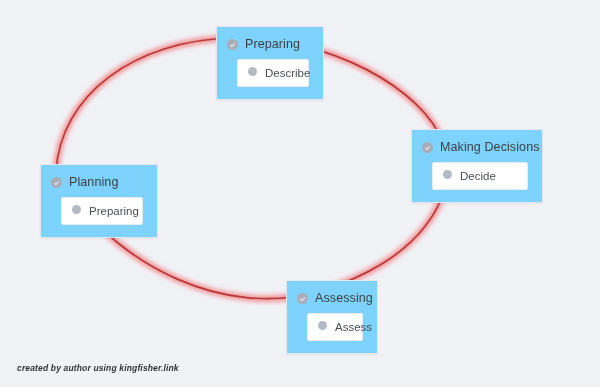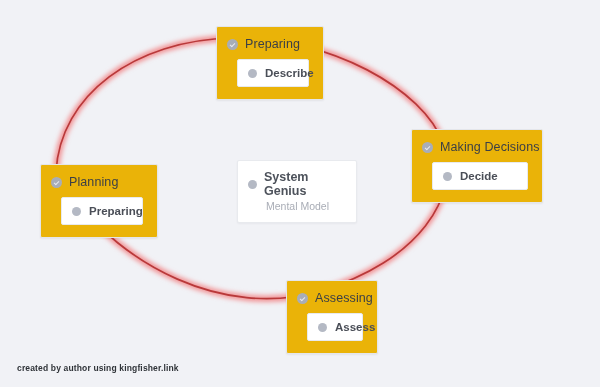--- a/index.html
+++ b/index.html
@@ -25,21 +25,21 @@
     left: 0;
     top: 0;
     width: 600px;
     height: 387px;
     pointer-events: none;
   }
 
   
   .node {
     position: absolute;
-    background: #eab308;
+    background: #7dd3fc;
     border: 1px solid #e4e6eb;
     border-radius: 2px;
     box-shadow: 0 1px 2px rgba(40,45,60,0.07);
     padding: 10px 12px 12px 10px;
     box-sizing: border-box;
     z-index: 5;
   }
   .node-head {
     display: flex;
     align-items: center;
@@ -84,24 +84,23 @@
     display: flex;
     flex-direction: column;
     gap: 7px;
   }
   .child {
     background: #ffffff;
     border: 1px solid #e8eaee;
     border-radius: 2px;
     padding: 7px 14px 7px 10px;
     display: flex;
-    align-items: center;
+    align-items: flex-start;
     gap: 8px;
     white-space: nowrap;
-    font-weight: bold;
   }
   .child-label {
     font-size: 11.5px;
     color: #4a4e57;
   }
 
   
   .children { padding-left: 10px; padding-right: 2px; }
 
   
@@ -144,20 +143,21 @@
   
   #footer {
     position: absolute;
     left: 17px;
     bottom: 14px;
     font-size: 8.5px;
     font-weight: bold;
     color: #2f3338;
     letter-spacing: 0.15px;
     z-index: 6;
+    font-style: italic;
   }
 </style>
 </head>
 <body>
 
 <div id="canvas">
 
   <svg id="cycle-svg" viewBox="0 0 600 387">
     <defs>
       <filter id="soft-glow" x="-30%" y="-30%" width="160%" height="160%">
@@ -225,23 +225,16 @@
       <span class="node-title">Planning</span>
     </div>
     <div class="children">
       <div class="child">
         <span class="bullet small"></span>
         <span class="child-label">Preparing</span>
       </div>
     </div>
   </div>
 
-  <div id="center-card">
-    <div class="center-head">
-      <span class="bullet small"></span>
-      <span class="center-title">System Genius</span>
-    </div>
-    <div class="center-sub">Mental Model</div>
-  </div>
 
   <div id="footer">created by author using kingfisher.link</div>
 
 </div>
 
 </body></html>

